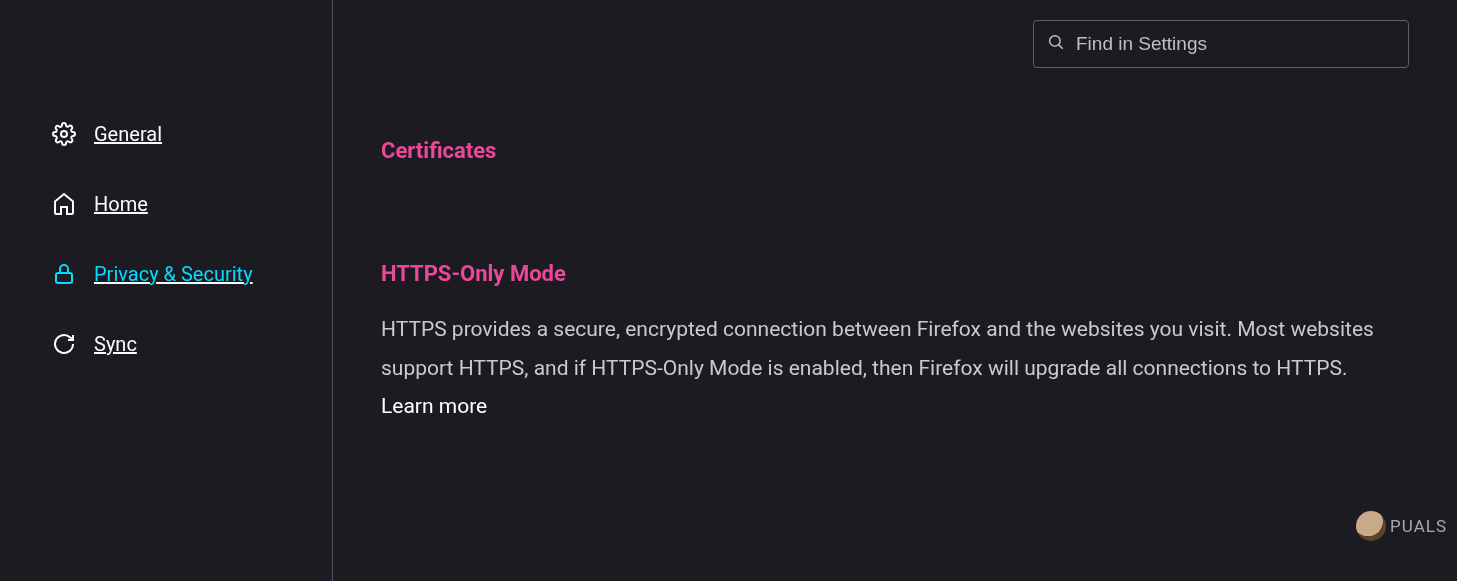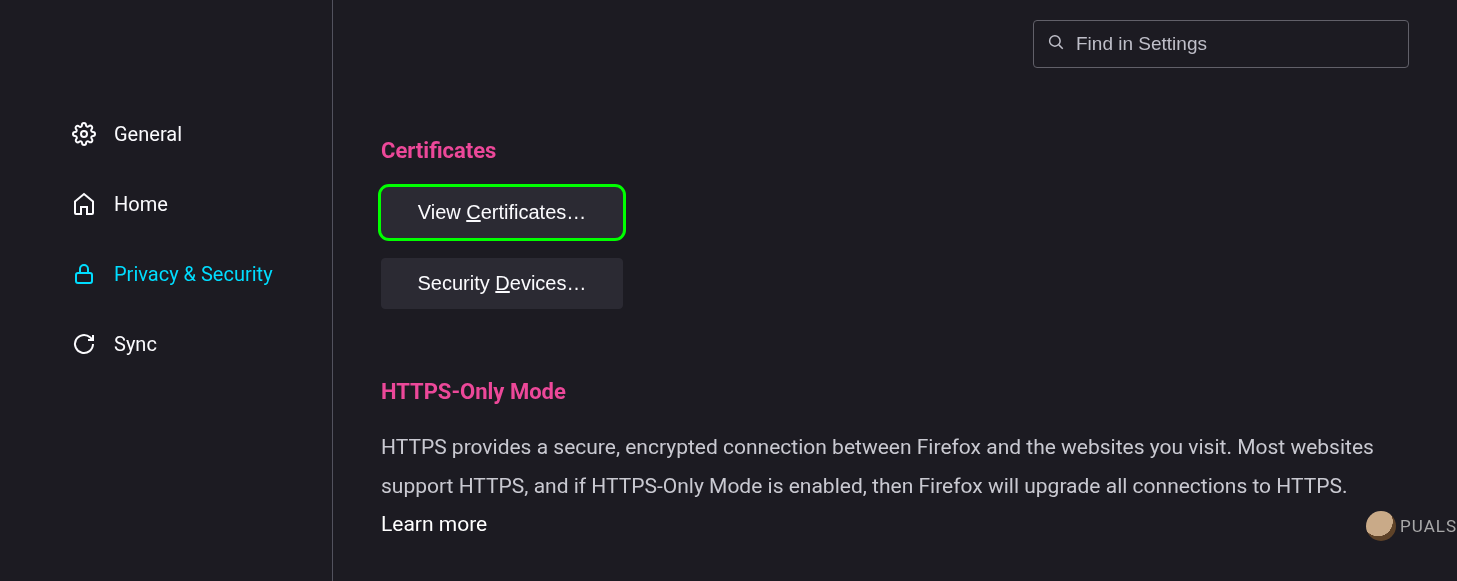--- a/index.html
+++ b/index.html
@@ -18,22 +18,23 @@
       position: relative;
     }
     .layout {
       display: flex;
       height: 100%;
     }
     .sidebar {
       width: 333px;
       border-right: 1px solid #52525e;
       padding-top: 110px;
-      padding-left: 60px;
+      padding-left: 40px;
       flex-shrink: 0;
+      text-decoration: underline;
     }
     .sidebar-item {
       display: flex;
       align-items: center;
       gap: 18px;
       padding: 12px 12px;
       cursor: pointer;
       border-radius: 4px;
       margin-bottom: 22px;
       font-size: 20px;
@@ -157,21 +158,21 @@
     }
     .learn-link {
       color: #ffffff;
       font-size: 21px;
       display: inline-block;
       margin-top: 6px;
       cursor: pointer;
     }
     .watermark {
       position: absolute;
-      right: 0;
+      right: 10px;
       bottom: 40px;
       opacity: 0.85;
       font-size: 17px;
       letter-spacing: 1px;
       display: flex;
       align-items: center;
       gap: 4px;
       color: #c0c0c0;
     }
     .watermark .face {
@@ -233,24 +234,20 @@
             <line x1="21" y1="21" x2="15.8" y2="15.8"></line>
           </svg>
         </span>
         <input class="search-input" type="text" placeholder="Find in Settings" style="">
       </div>
     </div>
 
     <section class="section">
       <h2 class="section-heading">Certificates</h2>
       <div class="cert-row">
-        <div class="button-col">
-          <button class="btn highlight"><span>View </span><span class="underline-letter">C</span><span>ertificates…</span></button>
-          <button class="btn"><span>Security </span><span class="underline-letter">D</span><span>evices…</span></button>
-        </div>
       </div>
     </section>
 
     <section class="section https-section">
       <h2 class="section-heading">HTTPS-Only Mode</h2>
       <p class="body-text">HTTPS provides a secure, encrypted connection between Firefox and the websites you visit. Most websites support HTTPS, and if HTTPS-Only Mode is enabled, then Firefox will upgrade all connections to HTTPS.</p>
       <a class="learn-link">Learn more</a>
     </section>
   </main>
 </div>

